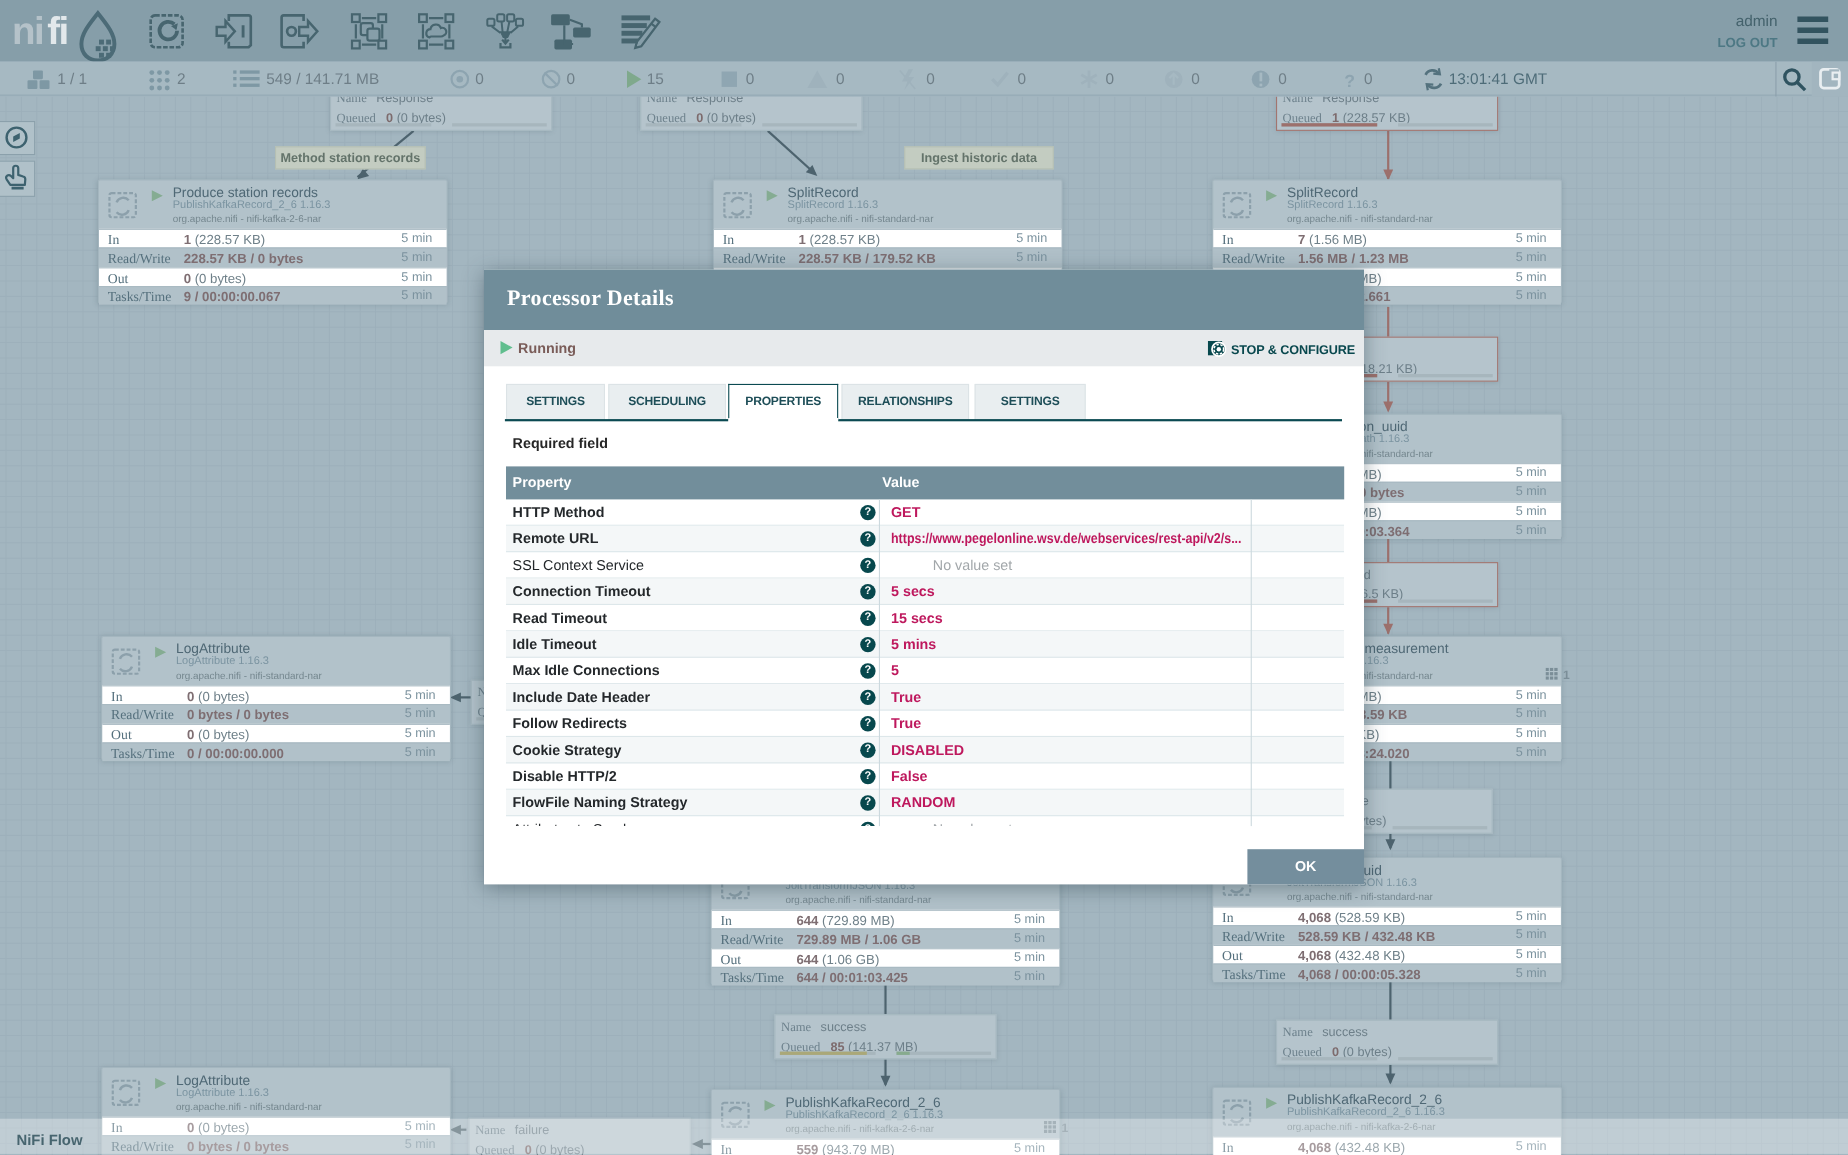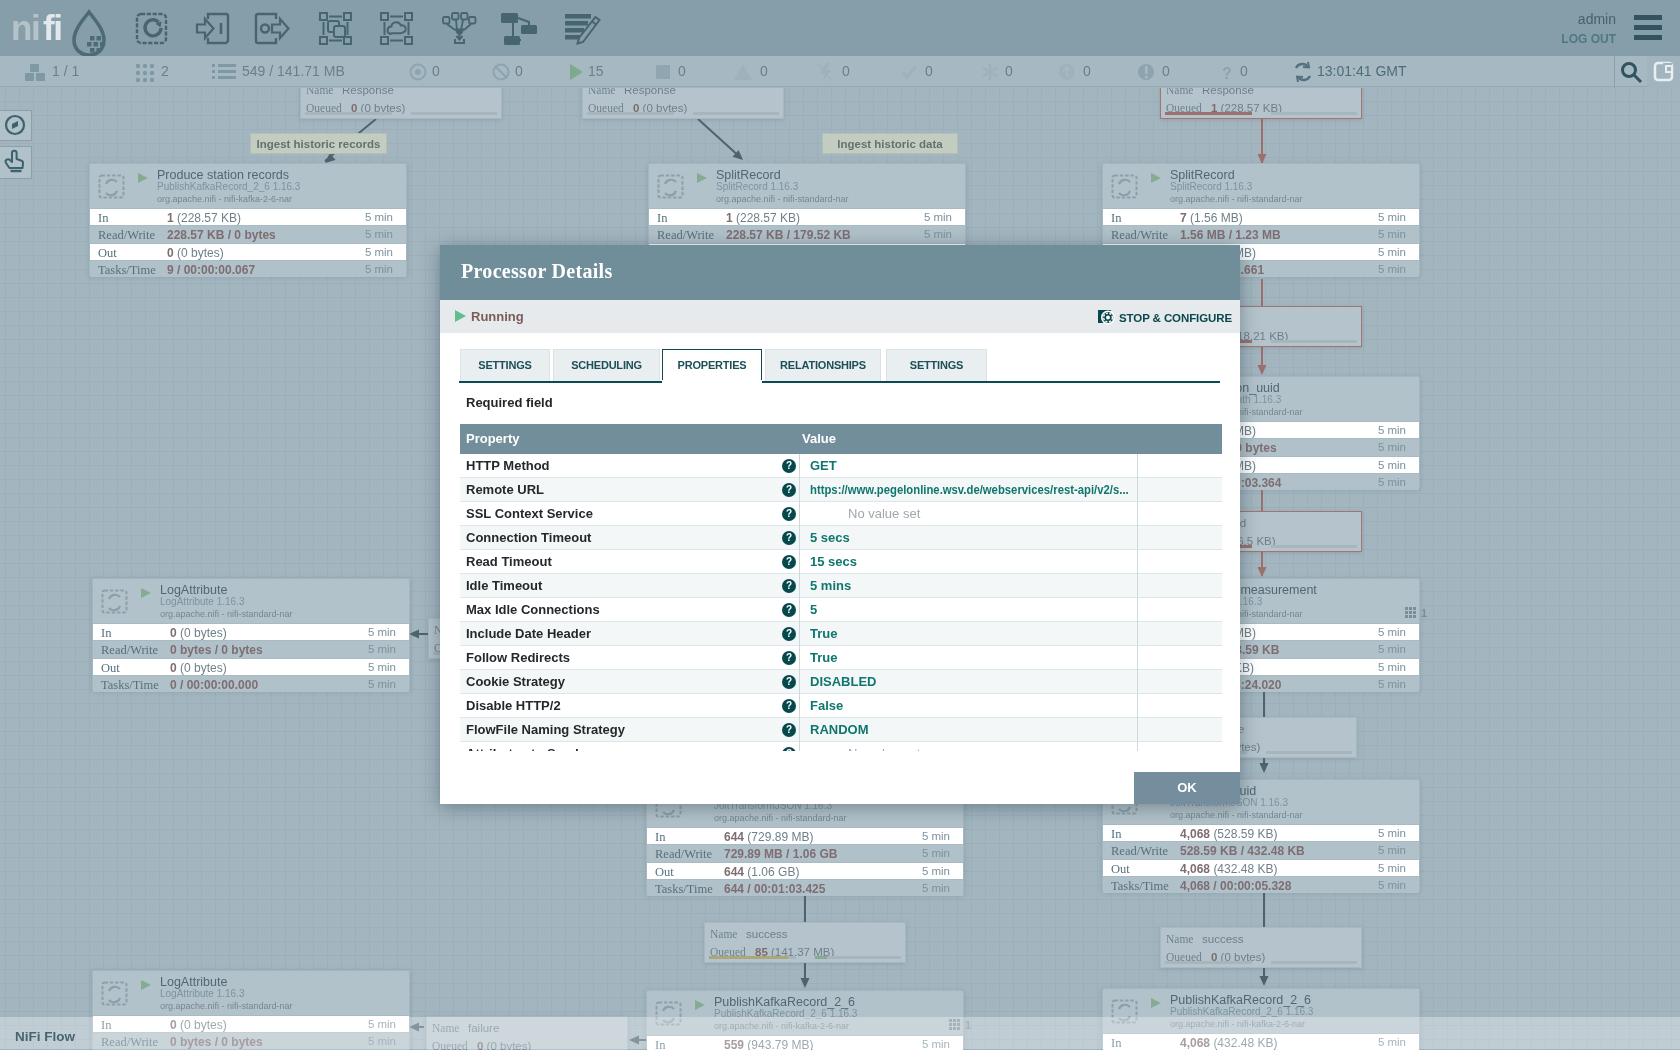--- a/index.html
+++ b/index.html
@@ -50,22 +50,22 @@
   .tab.active { background:#fff; border:1.5px solid #0b4a52; border-bottom:none; z-index:2; }
   #tabline { position:absolute; left:19px; top:136px; width:761px; height:1.5px; background:#0b4a52; }
   #tabgap { position:absolute; left:222px; top:135px; width:100px; height:4px; background:#fff; z-index:3; }
   #reqfield { position:absolute; left:26px; top:150px; font-size:13px; font-weight:bold; color:#262626; }
   #ptable { position:absolute; left:20px; top:179px; width:762px; }
   #pthead { position:absolute; left:0; top:0; width:762px; height:30px; background:#728e9b; color:#fff; font-size:13px; font-weight:bold; }
   #ptbody { position:absolute; left:0; top:30px; width:762px; height:297px; overflow:hidden; }
   .trow { position:relative; width:762px; height:24px; border-bottom:1px solid #dde7ea; }
   .trow.even { background:#f4f7f8; }
   .trow .pname { position:absolute; left:6px; top:4px; font-size:13px; color:#24282b; font-weight:bold; }
-  .trow .pname.opt { font-weight:bold; }
-  .trow .pval { position:absolute; left:350px; top:4px; font-size:13px; color:#0f766e; font-weight:bold; }
+  .trow .pname.opt { font-weight:normal; }
+  .trow .pval { position:absolute; left:350px; top:4px; font-size:13px; color:#be185d; font-weight:bold; }
   .trow .pval.unset { color:#a2a7aa; font-weight:normal;margin-left:38px; }
   .trow .qm { position:absolute; left:322px; top:5px; width:14px; height:14px; border-radius:50%; background:#07484d; color:#fff; font-size:10px; font-weight:bold; text-align:center; line-height:14px; }
   .vline { position:absolute; top:0; width:1px; height:297px; background:#ccd9de; z-index:5; }
   #okbtn { position:absolute; right:0; bottom:0; width:106px; height:32px; background:#748e9d; color:#fff; font-size:13px; font-weight:bold; text-align:center; line-height:32px; }
 </style>
 </head>
 <body>
 <div id="header">
   <svg width="1680" height="56" style="position:absolute;left:0;top:0;">
 
@@ -708,21 +708,21 @@
         <div class="bar" style="left:110px;width:86px;"></div>
       </div>
       <div class="conlab " style="left:426px;top:928px;">
     <span class="lr1">Name</span>
         <span class="lv1">failure</span>
     <span class="lr2">Queued</span>
         <span class="lv2"><b>0</b> (0 bytes)</span>
         <div class="bar" style="left:4px;width:87px;"></div>
         <div class="bar" style="left:110px;width:86px;"></div>
       </div>
-      <div class="taglab" style="left:250px;top:45px;width:137px;text-align:center;padding-left:0;padding-right:0;">Ingest historic records</div>
+      <div class="taglab" style="left:250px;top:45px;width:137px;text-align:center;padding-left:0;padding-right:0;">Method station records</div>
       <div class="taglab" style="left:822px;top:45px;width:136px;text-align:center;padding-left:0;padding-right:0;">Ingest historic data</div>
     </div>
   <div id="palette1" style="position:absolute;left:-2px;top:22px;width:34px;height:31px;background:#b0c1c9;border:1px solid #8ba0ab;z-index:2;">
      <svg width="30" height="29">
         <g stroke="#3d626f" stroke-width="2.2" fill="none">
           <circle cx="16" cy="14" r="9"></circle>
           <path d="M 19 10 L 13 13 L 13 18 L 19 15 Z" fill="#3d626f" stroke="none"></path>
         </g>
       </svg>
   </div>

